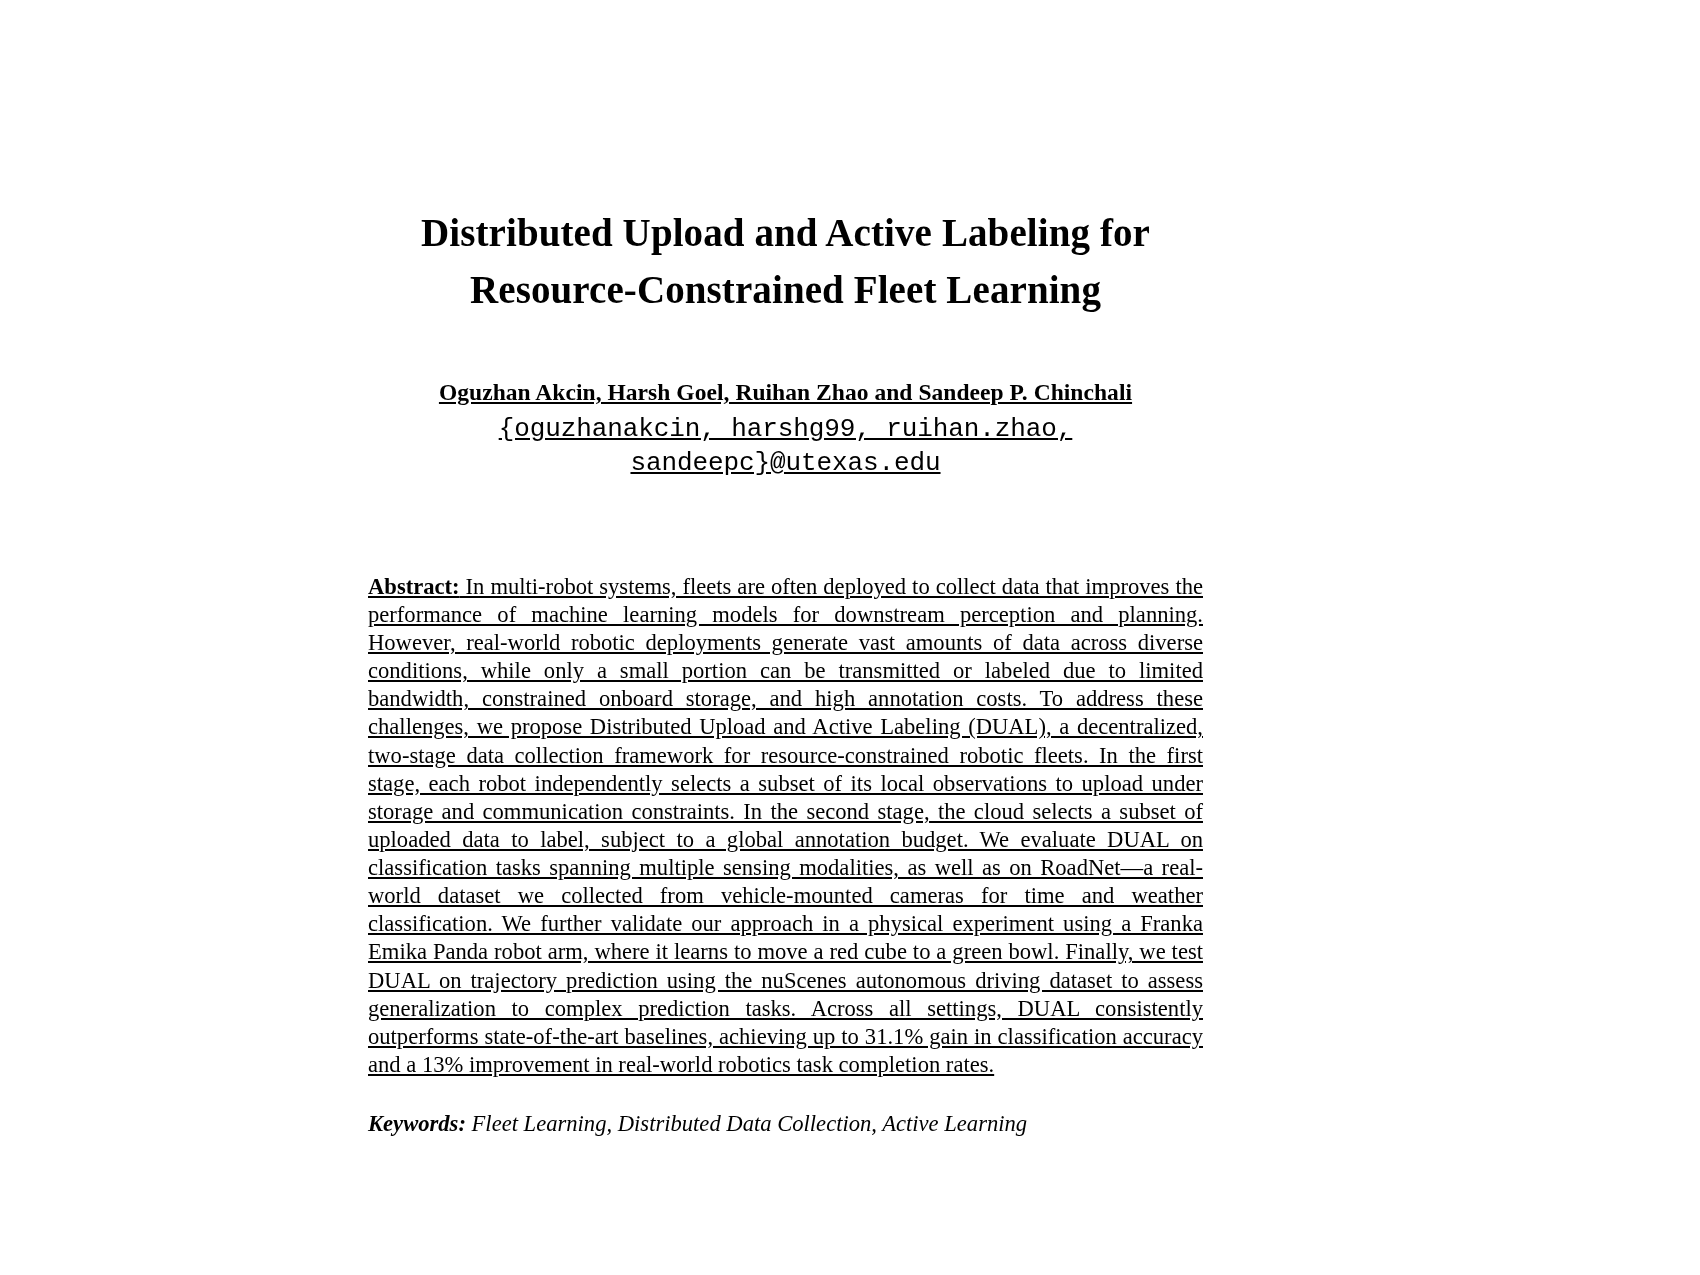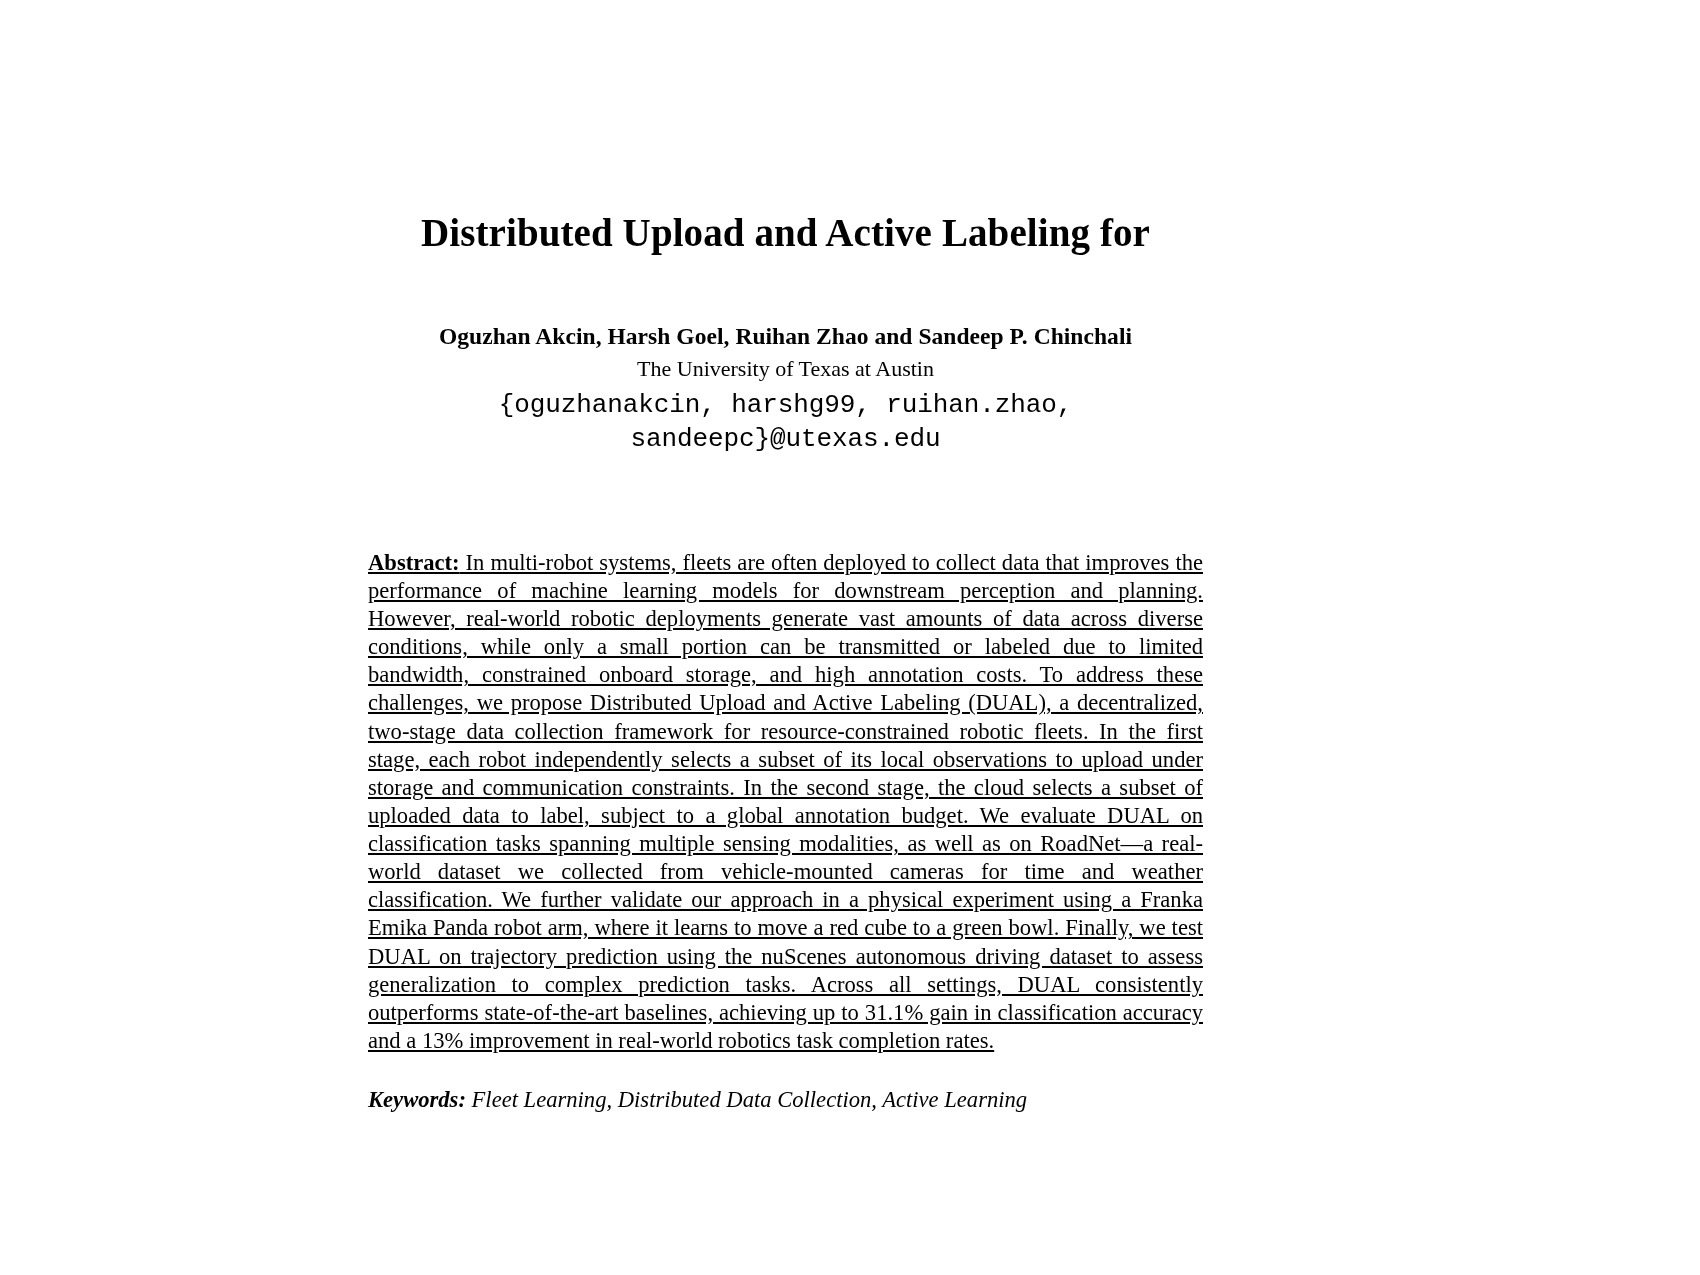--- a/index.html
+++ b/index.html
@@ -43,20 +43,21 @@
     letter-spacing: 0.1px;
     margin: 0;
   }
   .paper-title .tline {
     display: block;
   }
 
   .author-block {
     margin-top: 59px;
     text-align: center;
+    text-decoration: underline;
   }
   .authors {
     font-size: 23.5px;
     font-weight: bold;
     line-height: 1.28;
     margin: 0;
     letter-spacing: 0.05px;
   }
   .affiliation {
     font-size: 22px;
@@ -101,26 +102,26 @@
 </style>
 </head>
 <body>
 
 <div class="page">
   <div class="column">
 
     <div class="title-block">
       <h1 class="paper-title">
         <span class="tline">Distributed Upload and Active Labeling for</span>
+        <span class="tline">Resource-Constrained Fleet Learning</span>
       </h1>
     </div>
 
     <div class="author-block">
       <p class="authors">Oguzhan Akcin, Harsh Goel, Ruihan Zhao and Sandeep P. Chinchali</p>
-      <p class="affiliation">The University of Texas at Austin</p>
       <p class="emails">{oguzhanakcin, harshg99, ruihan.zhao, sandeepc}@utexas.edu</p>
     </div>
 
     <div class="abstract-block">
       <p class="abstract-body"><span class="runin-head">Abstract:</span><span> In multi-robot systems, fleets are often deployed to collect data that improves the performance of machine learning models for downstream perception and planning.  However, real-world robotic deployments generate vast amounts of data across diverse conditions, while only a small portion can be transmitted or labeled due to limited bandwidth, constrained onboard storage, and high annotation costs.  To address these challenges, we propose Distributed Upload and Active Labeling (DUAL), a decentralized, two-stage data collection framework for resource-constrained robotic fleets. In the first stage, each robot independently selects a subset of its local observations to upload under storage and communication constraints. In the second stage, the cloud selects a subset of uploaded data to label, subject to a global annotation budget. We evaluate DUAL on classification tasks spanning multiple sensing modalities, as well as on RoadNet—a real-world dataset we collected from vehicle-mounted cameras for time and weather classification. We further validate our approach in a physical experiment using a Franka Emika Panda robot arm, where it learns to move a red cube to a green bowl. Finally, we test DUAL on trajectory prediction using the nuScenes autonomous driving dataset to assess generalization to complex prediction tasks.  Across all settings, DUAL consistently outperforms state-of-the-art baselines, achieving up to 31.1% gain in classification accuracy and a 13% improvement in real-world robotics task completion rates.</span></p>
     </div>
 
     <div class="keywords-block">
       <p class="keywords-line"><span class="runin-head">Keywords:</span><span> Fleet Learning, Distributed Data Collection, Active Learning</span></p>
     </div>

